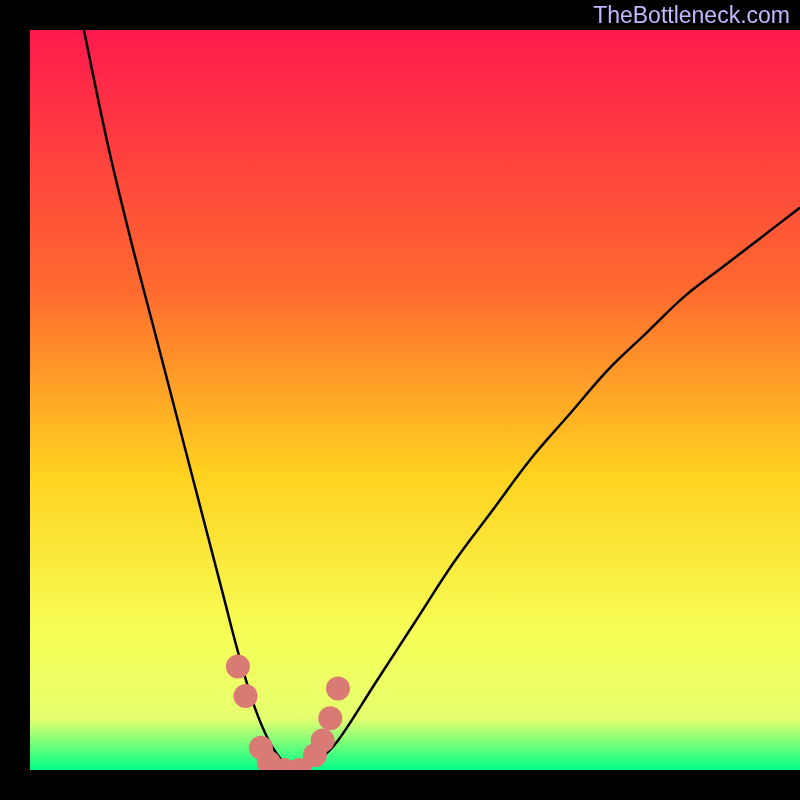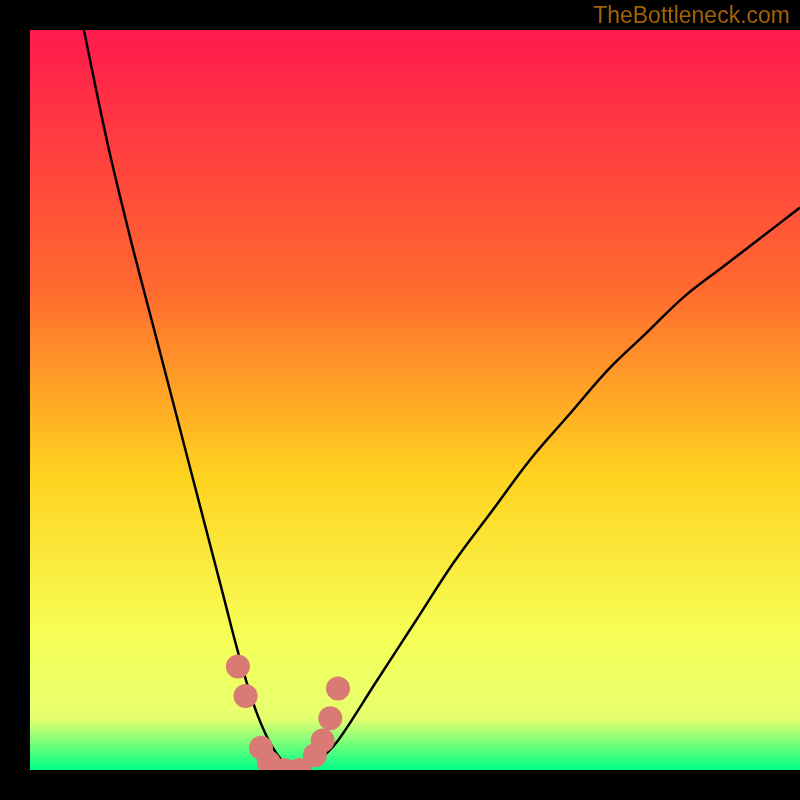--- a/index.html
+++ b/index.html
@@ -8,21 +8,21 @@
     width: 800px;
     height: 800px;
     background: #000000;
     overflow: hidden;
     font-family: Arial, Helvetica, sans-serif;
   }
   .watermark {
     position: absolute;
     top: 2px;
     right: 10px;
-    color: #a16207;
+    color: #c4b5fd;
     font-size: 23px;
     font-weight: 500;
     z-index: 5;
   }
   .plot-area {
     position: absolute;
     left: 30px;
     top: 30px;
     width: 770px;
     height: 740px;

